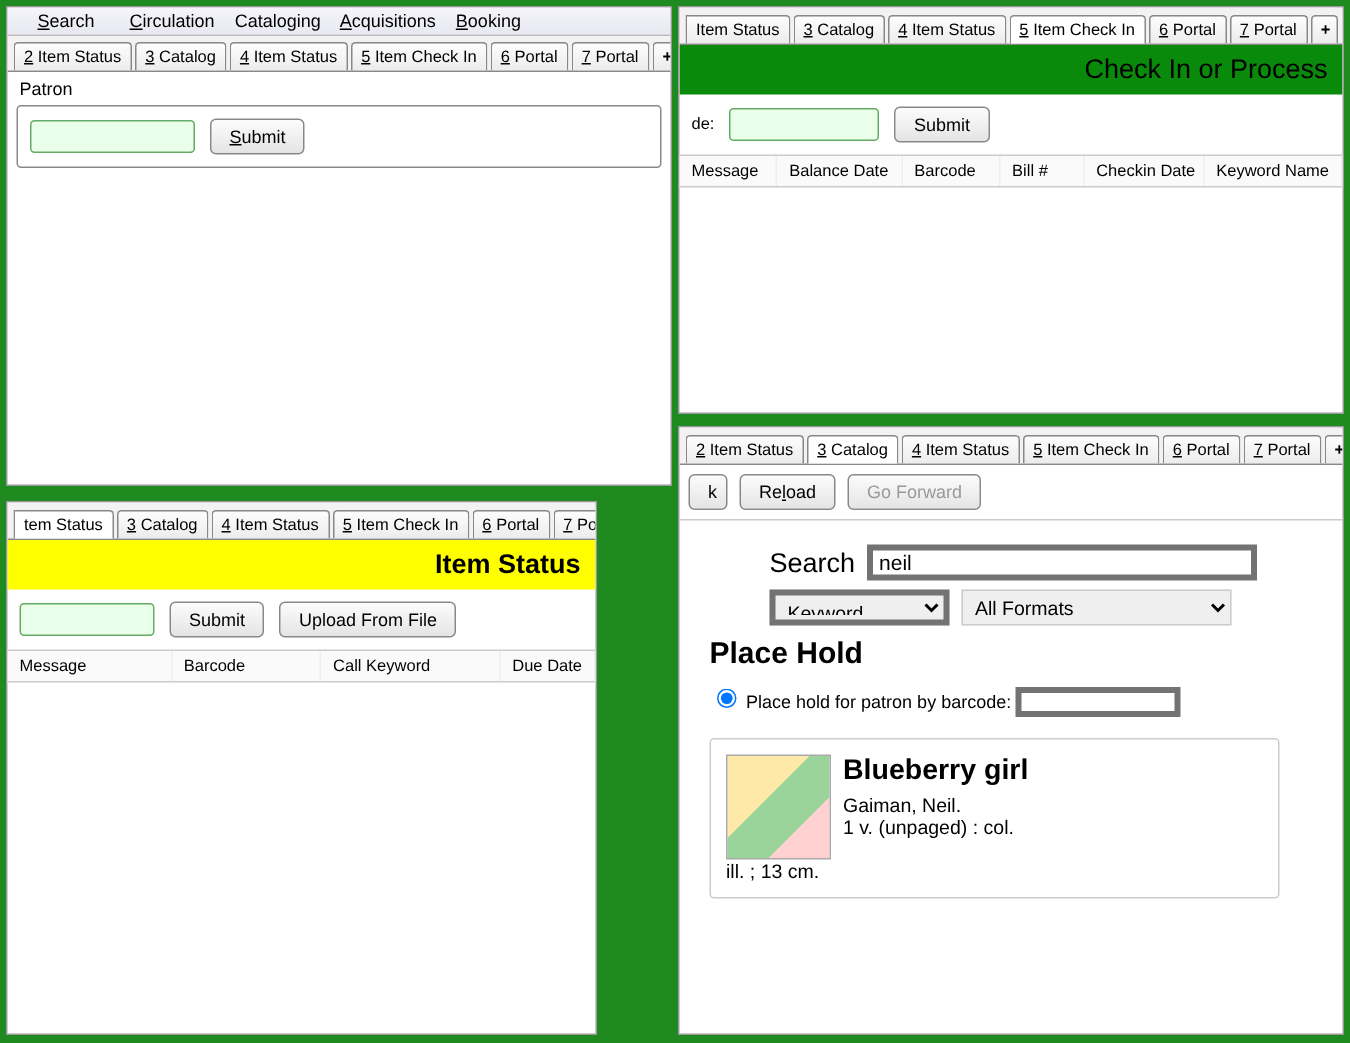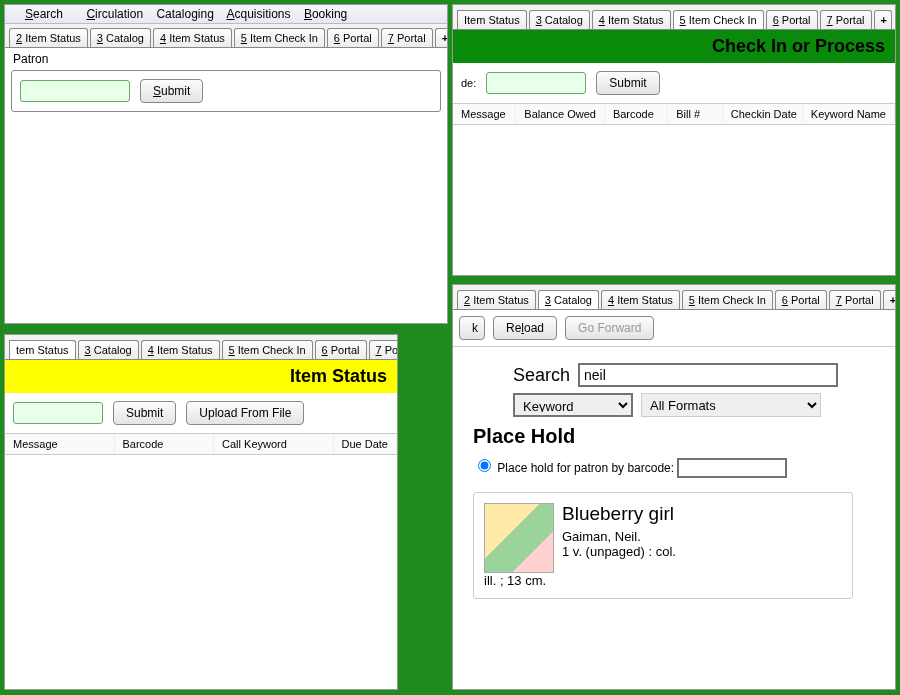--- a/index.html
+++ b/index.html
@@ -7,36 +7,36 @@
   .page{position:relative;width:900px;height:695px;}
   .pane{position:absolute;background:#fff;border:1px solid #999;overflow:hidden;}
   .menubar{background:linear-gradient(#f5f5fb,#e8e8f2);border-bottom:1px solid #bbb;padding:2px 20px;font-size:12px;}
   .menubar span{margin-right:10px;}
   .menubar span u{text-decoration:underline;}
   .tabbar{background:#f2f2f2;padding:4px 4px 0 4px;border-bottom:1px solid #888;display:flex;align-items:flex-end;gap:2px;overflow:hidden;}
   .tab{background:linear-gradient(#fdfdfd,#ececec);border:1px solid #888;border-bottom:none;border-radius:3px 3px 0 0;padding:3px 6px;font-size:11px;white-space:nowrap;cursor:pointer;}
   .tab.active{background:#fff;position:relative;top:1px;padding-bottom:4px;}
   .tab-plus{width:18px;text-align:center;font-weight:bold;}
   .header-yellow{background:#ffff00;font-size:18px;font-weight:bold;text-align:right;padding:6px 10px;}
-  .header-green{background:#0a8a0a;color:#000;font-size:18px;font-weight:bold;text-align:right;padding:6px 10px;}
+  .header-green{background:#0a8a0a;color:#000;font-size:18px;font-weight:normal;text-align:right;padding:6px 10px;}
   .form-row{padding:8px;display:flex;align-items:center;gap:10px;}
   .label{font-size:11px;}
   input.text{border:1px solid #6a6;border-radius:3px;background:#eaffea;height:22px;width:100px;padding:2px 4px;}
   button.btn{background:linear-gradient(#fcfcfc,#e4e4e4);border:1px solid #888;border-radius:4px;padding:4px 12px;font-size:12px;cursor:pointer;}
   button.btn:disabled{color:#999;}
   .cols{display:flex;border-top:1px solid #ccc;border-bottom:1px solid #ccc;background:#fafafa;font-size:11px;justify-content:space-between;}
   .cols>div{padding:4px 8px;border-right:1px solid #eee;white-space:nowrap;}
   .section{padding:10px 20px;}
   h2.sec{font-size:20px;font-weight:bold;margin:8px 0;}
   .search-row{display:flex;align-items:center;gap:8px;margin:6px 0 6px 40px;}
-  select, input.plain{border:2px solid #737373;padding:3px 4px;font-size:13px;height:24px;}
+  select, input.plain{border:4px solid #737373;padding:3px 4px;font-size:13px;height:24px;}
   .radio-row{font-size:12px;margin:4px 0;}
   .result{border:1px solid #ccc;border-radius:3px;padding:10px;margin-top:14px;width:380px;}
   .result .thumb{width:70px;height:70px;background:linear-gradient(135deg,#ffe9a8 0 40%,#9bd49b 40% 70%,#ffd0d0 70% 100%);border:1px solid #aaa;float:left;margin-right:8px;}
-  .result h3{font-size:19px;margin:0 0 4px 0;font-weight:normal;}
+  .result h3{font-size:19px;margin:0 0 4px 0;font-weight:bold;}
   .fieldset-label{font-weight:normal;font-size:12px;margin:4px 8px 0 8px;display:block;}
   .fieldset{border:1px solid #888;margin:4px 6px;border-radius:3px;}
   .navbtns{padding:6px;display:flex;gap:8px;}
 </style>
 </head>
 <body>
 
 <div class="page">
 
 <div class="pane" style="left:4px;top:4px;width:444px;height:320px;">
@@ -76,21 +76,21 @@
     <div class="tab tab-plus">+</div>
   </div>
   <div class="header-green">Check In or Process</div>
   <div class="form-row">
     <span class="label">de:</span>
     <input class="text" style="">
     <button class="btn">Submit</button>
   </div>
   <div class="cols">
     <div style="width:70px">Message</div>
-    <div style="width:90px">Balance Owed</div>
+    <div style="width:90px">Balance Date</div>
     <div style="width:70px">Barcode</div>
     <div style="width:60px">Bill #</div>
     <div style="width:80px">Checkin Date</div>
     <div>Keyword Name</div>
   </div>
 </div>
 
 <div class="pane" style="left:4px;top:334px;width:394px;height:356px;">
   <div class="tabbar">
     <div class="tab active" style="border-top-left-radius:0">tem Status</div>

